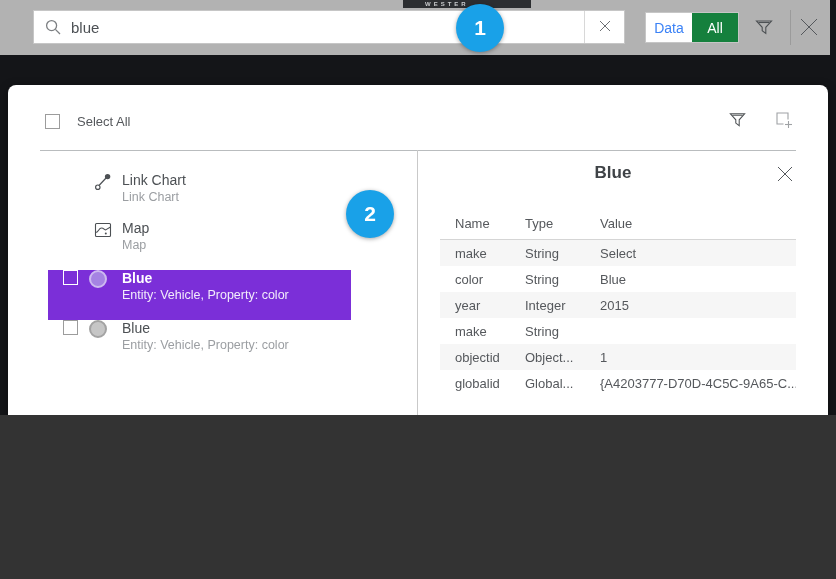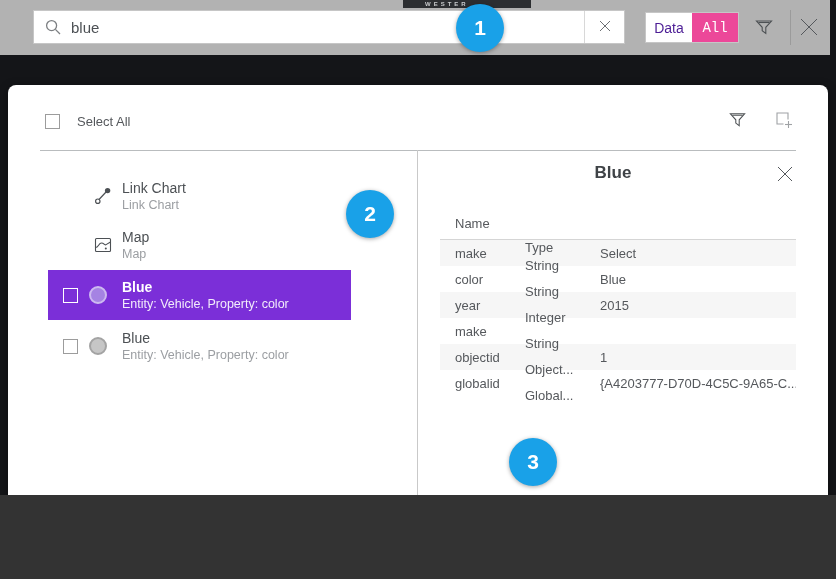--- a/index.html
+++ b/index.html
@@ -1,29 +1,29 @@
 <!DOCTYPE html>
 <html><head>
 <meta charset="utf-8">
 <style>
   * { margin:0; padding:0; box-sizing:border-box; }
   body { background:#333; font-family:"Liberation Sans", sans-serif; }
-  .screen{position:relative;width:836px;height:495px;background:#141518;overflow:hidden;font-family:"Liberation Sans",sans-serif;}
+  .screen{position:relative;width:836px;height:415px;background:#141518;overflow:hidden;font-family:"Liberation Sans",sans-serif;}
 
   
   .toolbar{position:absolute;left:0;top:0;width:830px;height:55px;background:#b2b2b2;}
   .map-notch{position:absolute;left:403px;top:0;width:128px;height:8px;background:#2c2e31;overflow:hidden;z-index:3;}
   .map-notch span{position:absolute;left:22px;top:0;font-size:6px;font-weight:700;letter-spacing:3px;color:#c9cbcd;line-height:9px;}
   .search-box{position:absolute;left:33px;top:10px;width:592px;height:34px;background:#fff;border:1px solid #c6c6c6;display:flex;align-items:center;}
   .search-glyph{margin-left:11px;flex:0 0 auto;color:#7c7f82;display:flex;}
   .search-input{border:none;outline:none;flex:1;min-width:0;font-size:15px;color:#4c5054;margin-left:10px;background:transparent;font-family:"Liberation Sans",sans-serif;}
   .clear-btn{width:40px;height:100%;border-left:1px solid #d8d8d8;display:flex;align-items:center;justify-content:center;color:#6d7074;cursor:pointer;background:#fff;}
   .scope{position:absolute;left:645px;top:12px;height:31px;background:#fff;border:1px solid #c6c6c6;display:flex;}
-  .scope-option{min-width:46px;display:flex;align-items:center;justify-content:center;font-size:14px;color:#4c1d95;cursor:pointer;}
-  .scope-option.selected{background:#ec4899;color:#fff;font-family:Liberation Mono, monospace;}
+  .scope-option{min-width:46px;display:flex;align-items:center;justify-content:center;font-size:14px;color:#3b82f6;cursor:pointer;}
+  .scope-option.selected{background:#15803d;color:#fff;}
   .tb-btn{position:absolute;background:none;border:none;cursor:pointer;display:flex;align-items:center;justify-content:center;padding:0;}
   .tb-filter{left:750px;top:14px;width:28px;height:28px;color:#4d5154;}
   .tb-divider{position:absolute;left:790px;top:10px;width:1px;height:35px;background:#9b9b9b;}
   .tb-close{left:795px;top:14px;width:28px;height:28px;color:#55585c;}
 
   
   .map-strip{position:absolute;left:0;top:55px;width:836px;height:30px;background:#2c2e31;overflow:hidden;}
   .land-left{position:absolute;left:0;top:0;width:150px;height:30px;background:#17191c;clip-path:polygon(0 0,100% 0,80% 30%,88% 65%,68% 100%,0 100%);}
   .land-right{position:absolute;right:0;top:0;width:160px;height:30px;background:#222427;clip-path:polygon(35% 0,100% 0,100% 100%,55% 100%,30% 45%);}
   .map-line{position:absolute;left:487px;top:0;width:1px;height:30px;background:rgba(255,255,255,.08);}
@@ -33,21 +33,21 @@
   .panel{position:absolute;left:8px;top:85px;width:820px;height:480px;background:#fff;border-radius:8px;box-shadow:0 2px 10px rgba(0,0,0,.4);}
   .checkbox{width:15px;height:15px;border:1px solid #9c9c9c;background:#fff;flex:0 0 auto;cursor:pointer;}
   .select-all-cb{position:absolute;left:37px;top:29px;}
   .select-all-label{position:absolute;left:69px;top:29px;font-size:13px;color:#55585c;line-height:15px;}
   .hdr-btn{position:absolute;background:none;border:none;cursor:pointer;padding:0;display:flex;}
   .hdr-filter{left:720px;top:25px;color:#4d5154;}
   .hdr-add{left:766px;top:25px;color:#9fa2a5;}
   .hdr-divider{position:absolute;left:32px;top:65px;width:756px;height:1px;background:#b9bcbe;}
 
   
-  .result-row{position:absolute;left:40px;width:311px;display:flex;align-items:center;cursor:pointer;}
+  .result-row{position:absolute;left:40px;width:311px;display:flex;align-items:flex-start;cursor:pointer;}
   .row-link-chart{top:87px;height:48px;}
   .row-map{top:135px;height:50px;}
   .row-blue-selected{top:185px;height:50px;width:303px;background:#7B2FD8;color:#fff;}
   .row-blue{top:235px;height:52px;}
   .icon-slot{width:24px;margin-left:43px;display:flex;align-items:center;justify-content:center;color:#4c5054;flex:0 0 auto;}
   .row-cb{margin-left:15px;}
   .row-blue-selected .row-cb{border-color:#fff;background:transparent;}
   .entity-circle{width:18px;height:18px;border-radius:50%;margin-left:11px;flex:0 0 auto;}
   .circle-selected{background:#a583e3;border:2px solid #cdbaf0;}
   .circle-gray{background:#c6c6c6;border:2px solid #a3a3a3;}
@@ -60,21 +60,21 @@
 
   
   .v-divider{position:absolute;left:409px;top:65px;width:1px;height:415px;background:#c9c9c9;}
   .details-title{position:absolute;left:409px;top:78px;width:392px;text-align:center;font-size:17px;font-weight:700;color:#3f4347;}
   .details-close{position:absolute;left:768px;top:80px;width:22px;height:22px;background:none;border:none;cursor:pointer;color:#55585c;padding:0;display:flex;}
   .dtable{position:absolute;left:432px;top:131px;width:356px;}
   .t-head{display:flex;height:24px;align-items:flex-start;font-size:13px;color:#55585c;border-bottom:1px solid #d5d5d5;}
   .t-row{display:flex;height:26px;align-items:center;font-size:13px;color:#55585c;}
   .t-row:nth-child(even){background:#f6f6f6;}
   .c-name{width:70px;padding-left:15px;flex:0 0 auto;}
-  .c-type{width:75px;padding-left:15px;flex:0 0 auto;margin-top:24px;}
+  .c-type{width:75px;padding-left:15px;flex:0 0 auto;}
   .c-value{flex:1;padding-left:15px;white-space:nowrap;overflow:hidden;}
   .pg-label{position:absolute;left:626px;top:452px;font-size:13px;color:#6d7074;font-family:Liberation Mono, monospace;}
   .pg-btn{position:absolute;width:22px;height:22px;background:none;border:none;cursor:pointer;padding:0;display:flex;align-items:center;justify-content:center;}
   .pg-prev{left:722px;top:447px;color:#bcbcbc;}
   .pg-next{left:762px;top:447px;color:#9a9a9a;}
 
   
   .callout{position:absolute;width:48px;height:48px;border-radius:50%;background:#19A1E8;color:#fff;font-size:21px;font-weight:700;display:flex;align-items:center;justify-content:center;z-index:50;box-shadow:0 1px 4px rgba(0,0,0,.35);}
   .callout-1{left:456px;top:4px;}
   .callout-2{left:346px;top:190px;}
@@ -208,20 +208,21 @@
             <line x1="2" y1="2" x2="16" y2="16"></line>
             <line x1="16" y1="2" x2="2" y2="16"></line>
           </svg>
       </span>
     </button>
 
     <div class="dtable">
       <div class="t-head">
         <div class="c-name">Name</div>
         <div class="c-type">Type</div>
+        <div class="c-value">Value</div>
       </div>
       <div class="t-row">
         <div class="c-name">make</div>
         <div class="c-type">String</div>
         <div class="c-value">Select</div>
       </div>
       <div class="t-row">
         <div class="c-name">color</div>
         <div class="c-type">String</div>
         <div class="c-value">Blue</div>

